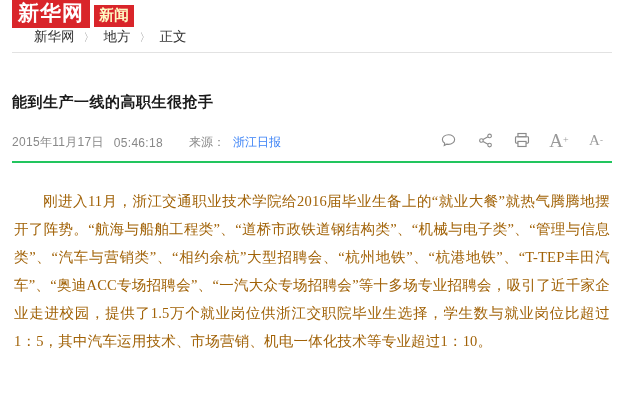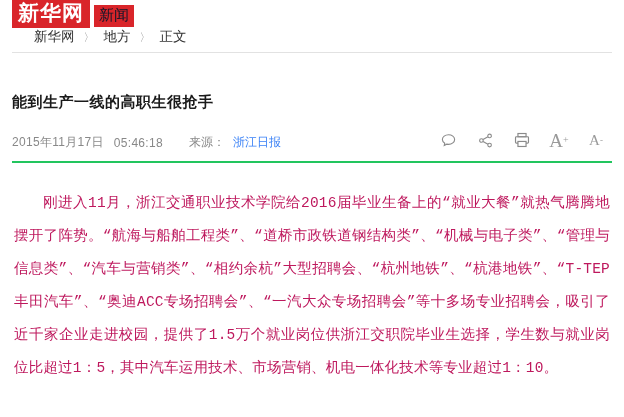--- a/index.html
+++ b/index.html
@@ -34,23 +34,23 @@
     color: #ffffff;
     font-size: 21px;
     font-weight: bold;
     letter-spacing: 1px;
     padding: 3px 6px 4px 6px;
     line-height: 1;
     font-family: "DejaVu Sans", sans-serif;
   }
   .logo-sub {
     background: #d9252a;
-    color: #0f172a;
+    color: #fef9c3;
     font-size: 15px;
-    font-weight: normal;
+    font-weight: bold;
     padding: 3px 5px 4px 5px;
     margin-left: 4px;
     line-height: 1;
     align-self: flex-end;
     margin-bottom: 1px;
     font-family: "DejaVu Sans", sans-serif;
   }
 
   .breadcrumb {
     display: flex;
@@ -150,27 +150,27 @@
   .byline {
     font-size: 14.5px;
     color: #222;
     letter-spacing: 1px;
     padding-left: 26px;
     margin-bottom: 18px;
     font-family: "DejaVu Sans", sans-serif;
   }
   .para {
     font-size: 14.5px;
-    line-height: 33px;
-    color: #be185d;
+    line-height: 28px;
+    color: #a16207;
     text-align: justify;
     text-indent: 2em;
     letter-spacing: 0.2px;
     margin: 0;
-    font-family: Liberation Mono, monospace;
+    font-family: Liberation Serif, serif;
   }
 </style>
 </head>
 <body>
 
 <div class="header">
   <div class="logo-wrap">
     <span class="logo-main">新华网</span>
     <span class="logo-sub">新闻</span>
   </div>

